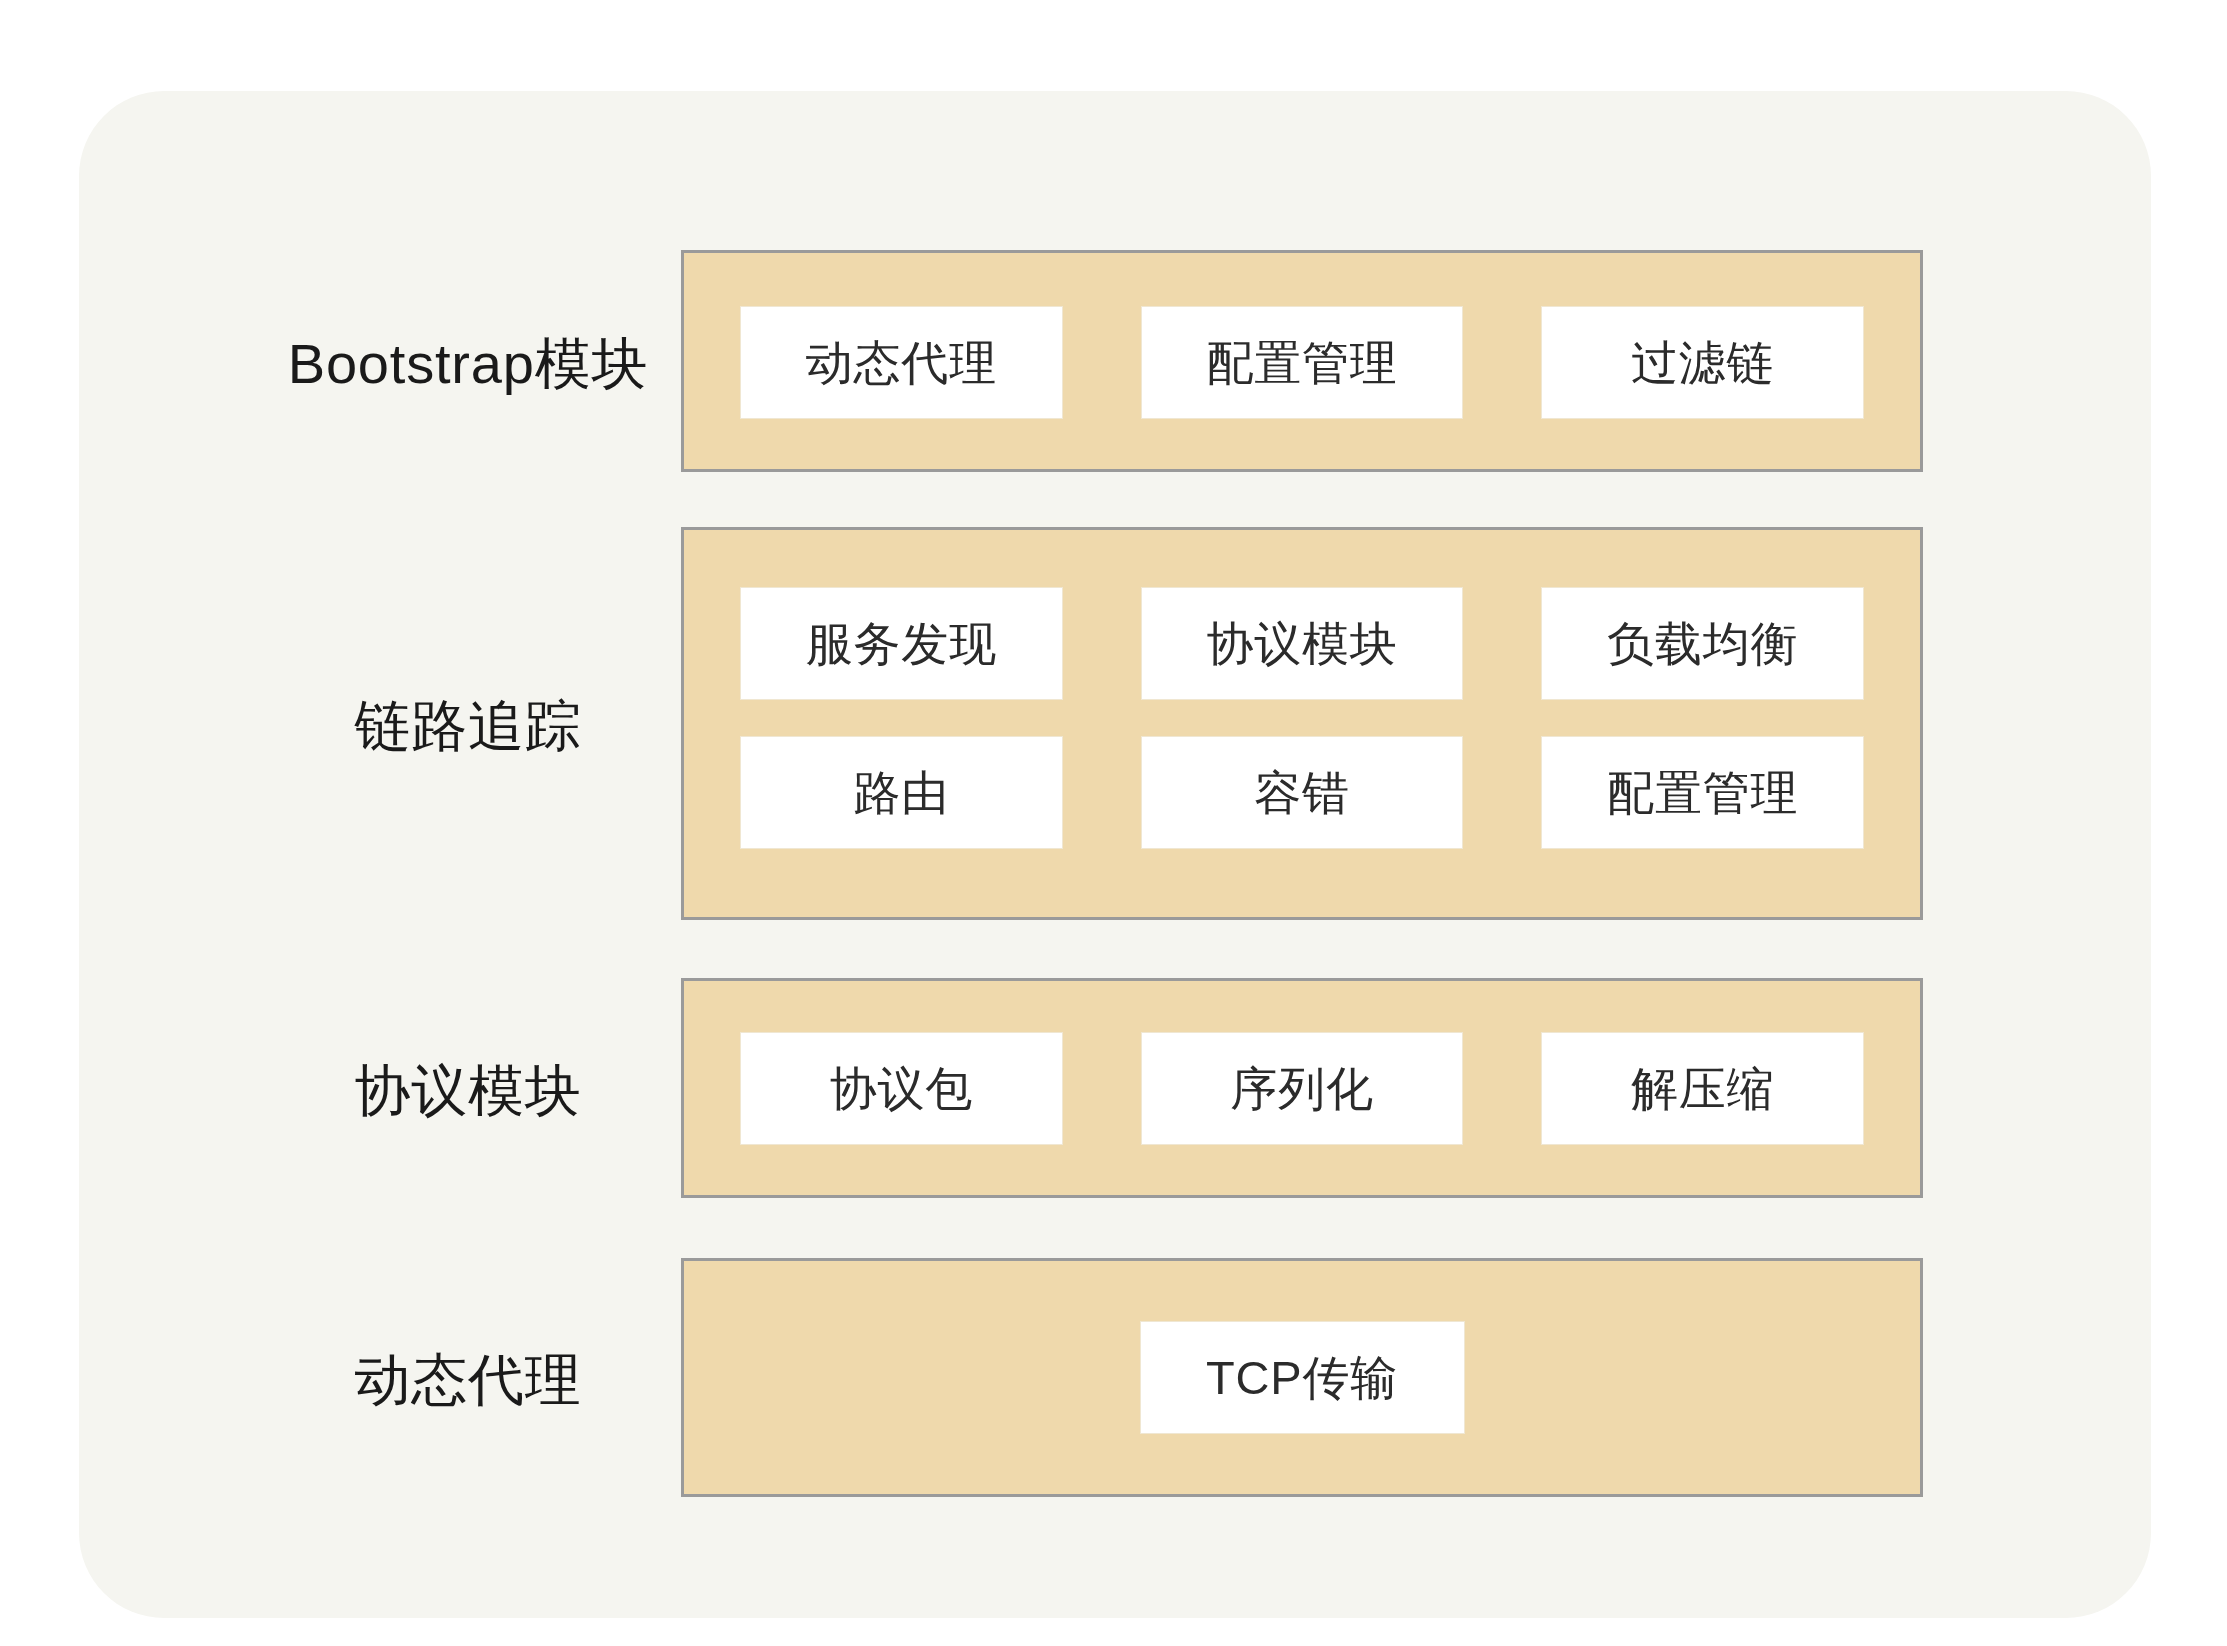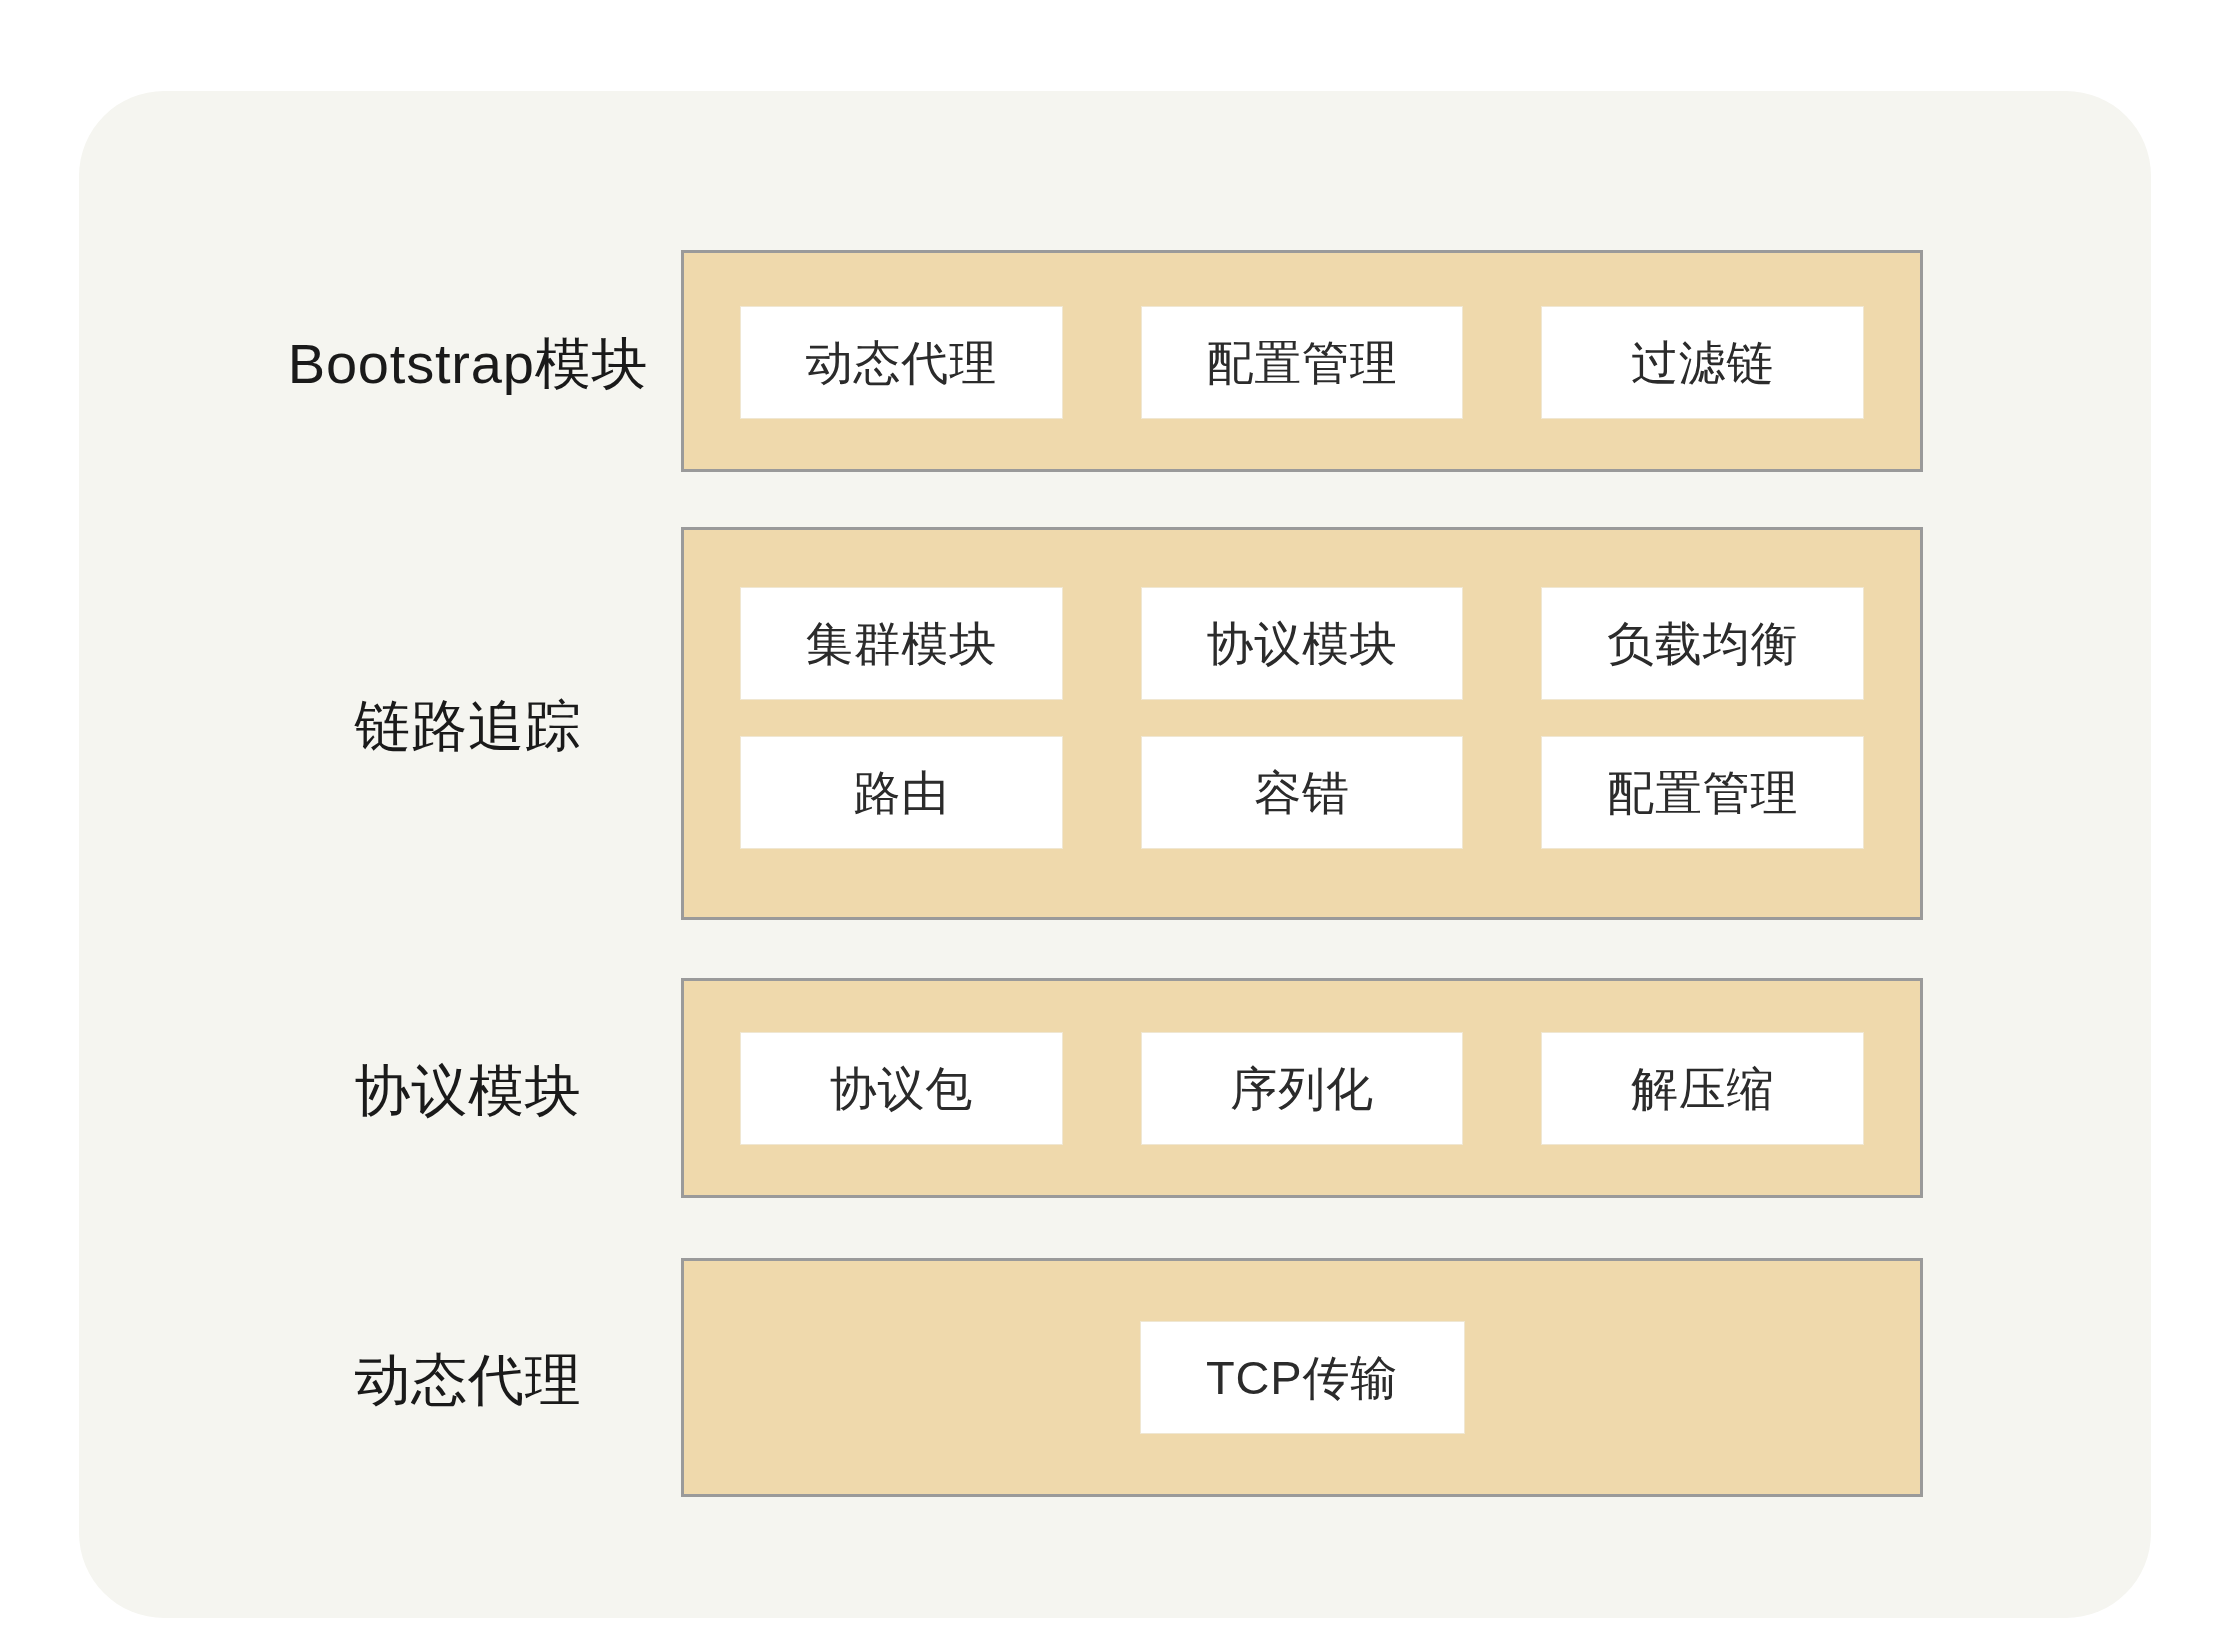--- a/index.html
+++ b/index.html
@@ -137,21 +137,21 @@
           </div>
         </div>
       </div>
     </div>
 
     <div class="layer-row" id="layer-1">
       <div class="layer-label">链路追踪</div>
       <div class="band">
         <div class="box-grid">
           <div class="box-line">
-            <div class="node-box">集群模块</div>
+            <div class="node-box">服务发现</div>
             <div class="node-box">协议模块</div>
             <div class="node-box">负载均衡</div>
           </div>
           <div class="box-line">
             <div class="node-box">路由</div>
             <div class="node-box">容错</div>
             <div class="node-box">配置管理</div>
           </div>
         </div>
       </div>

